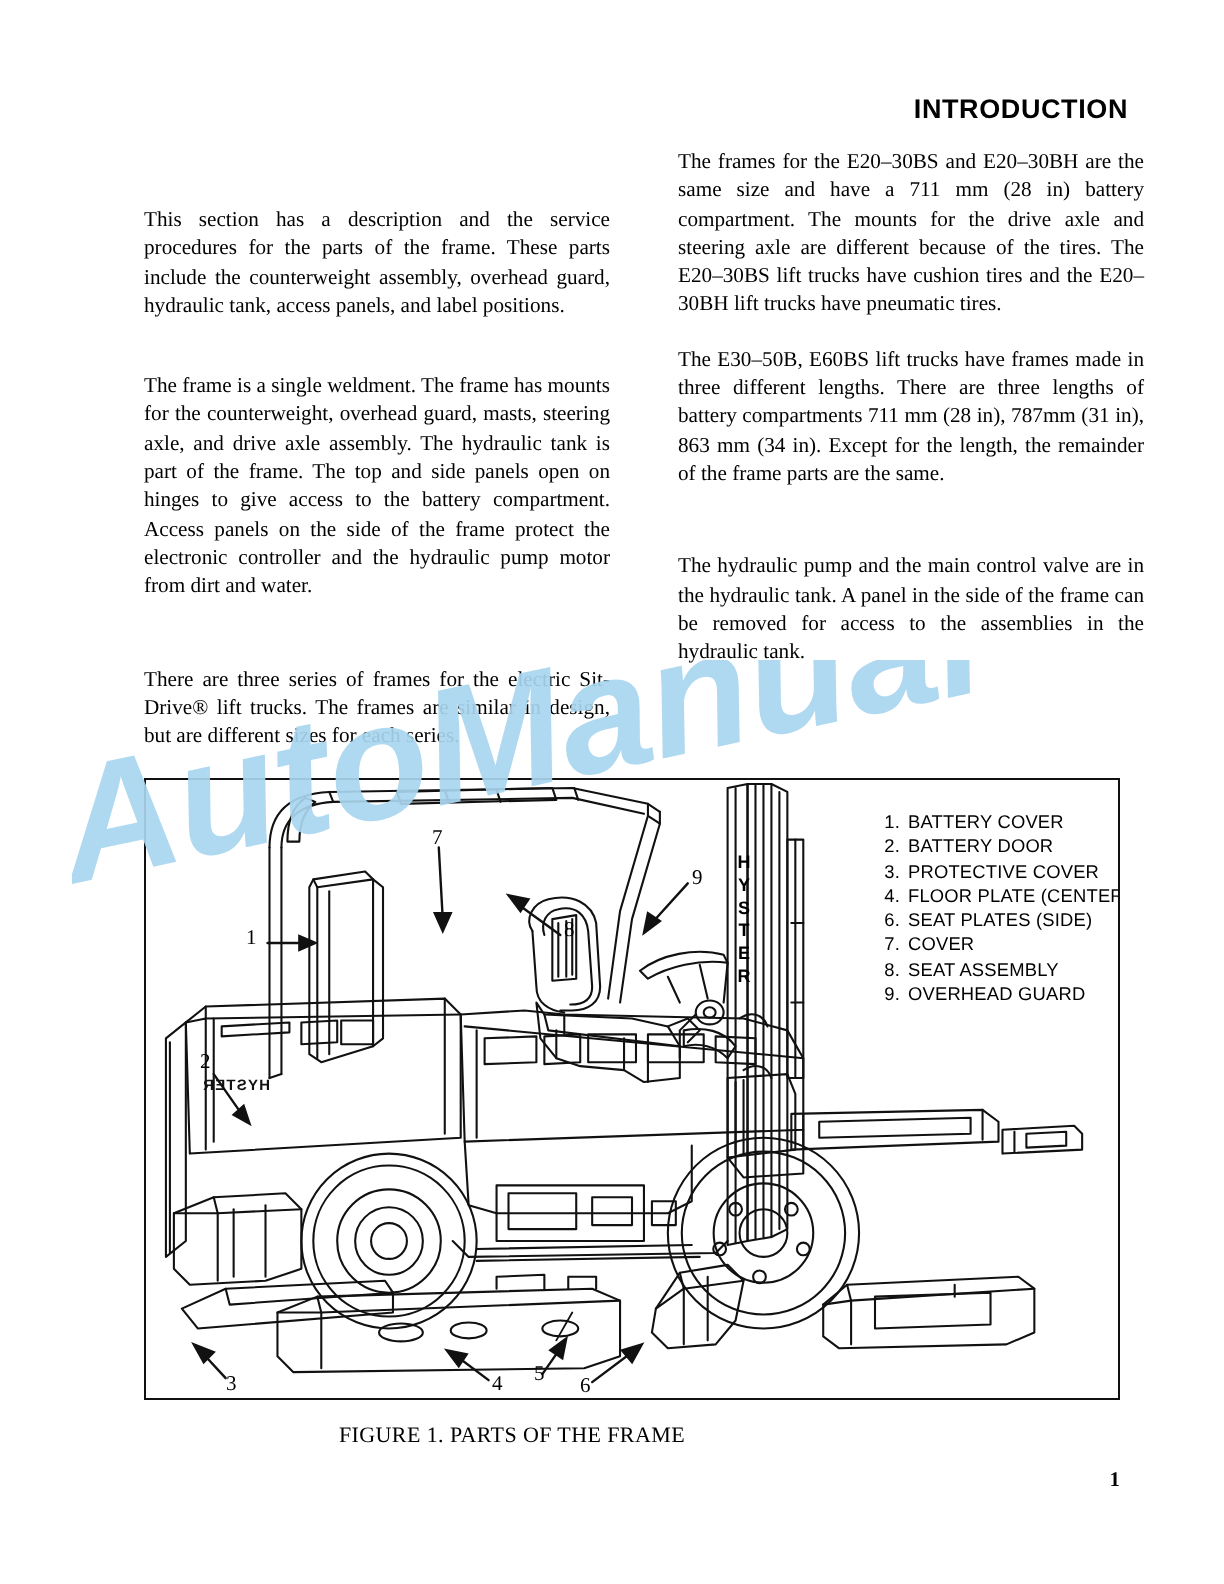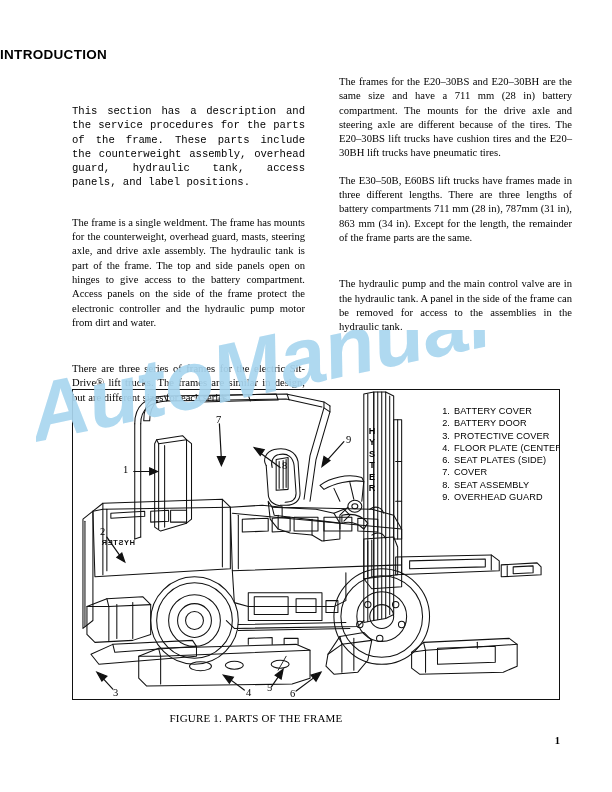--- a/index.html
+++ b/index.html
@@ -24,21 +24,21 @@
     height: 792px;
     background: #ffffff;
   }
 
   
   .doc-title {
     position: absolute;
     left: 0;
     top: 47px;
     width: 564px;
-    text-align: left;
+    text-align: right;
     font-family: "Liberation Sans", sans-serif;
     font-weight: bold;
     font-size: 13.5px;
     letter-spacing: 0.3px;
   }
 
   
   .col {
     position: absolute;
     width: 233px;
@@ -46,21 +46,21 @@
     line-height: 14.3px;
     text-align: justify;
     text-justify: inter-word;
     hyphens: manual;
   }
   .col-left  { left: 72px;  top: 104px; }
   .col-right { left: 339px; top: 75px; }
 
   .col p { margin: 0 0 13px 0; }
   .col p.tight { margin-bottom: 0; margin-top: 32px; }
-  .gap-lg { margin-bottom: 26px !important; font-family: Liberation Mono, monospace; }
+  .gap-lg { margin-bottom: 26px !important; }
 
   
   .figure-box {
     position: absolute;
     left: 72px;
     top: 389px;
     width: 488px;
     height: 311px;
     border: 1.6px solid #111111;
     box-sizing: border-box;

